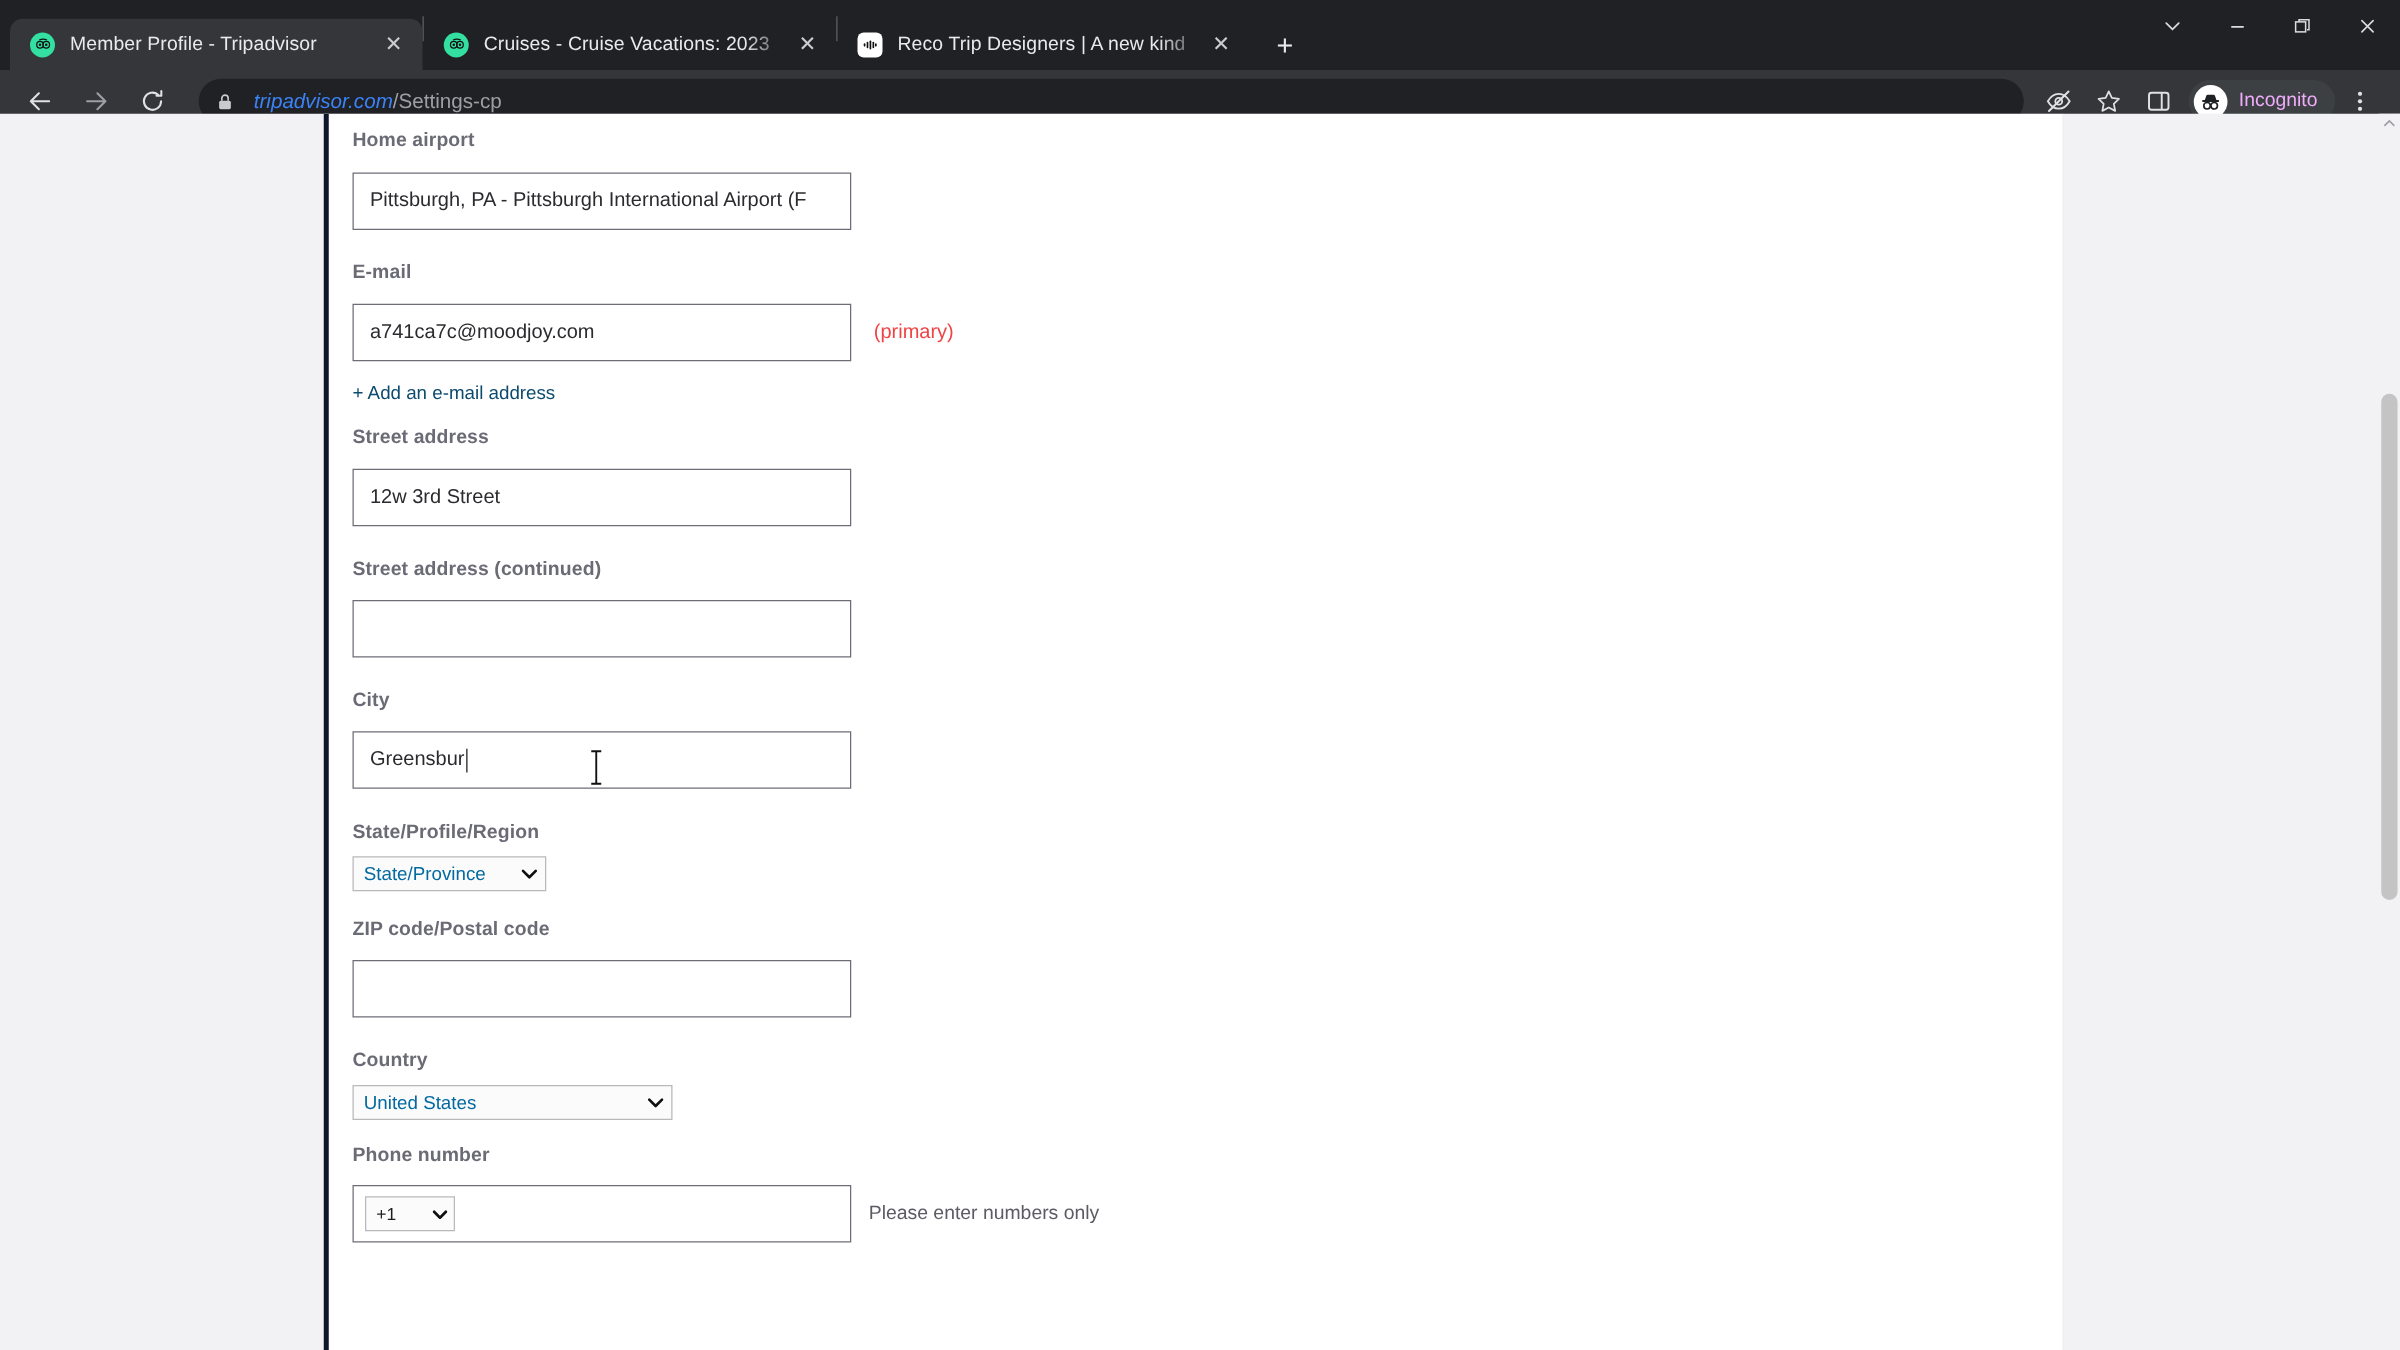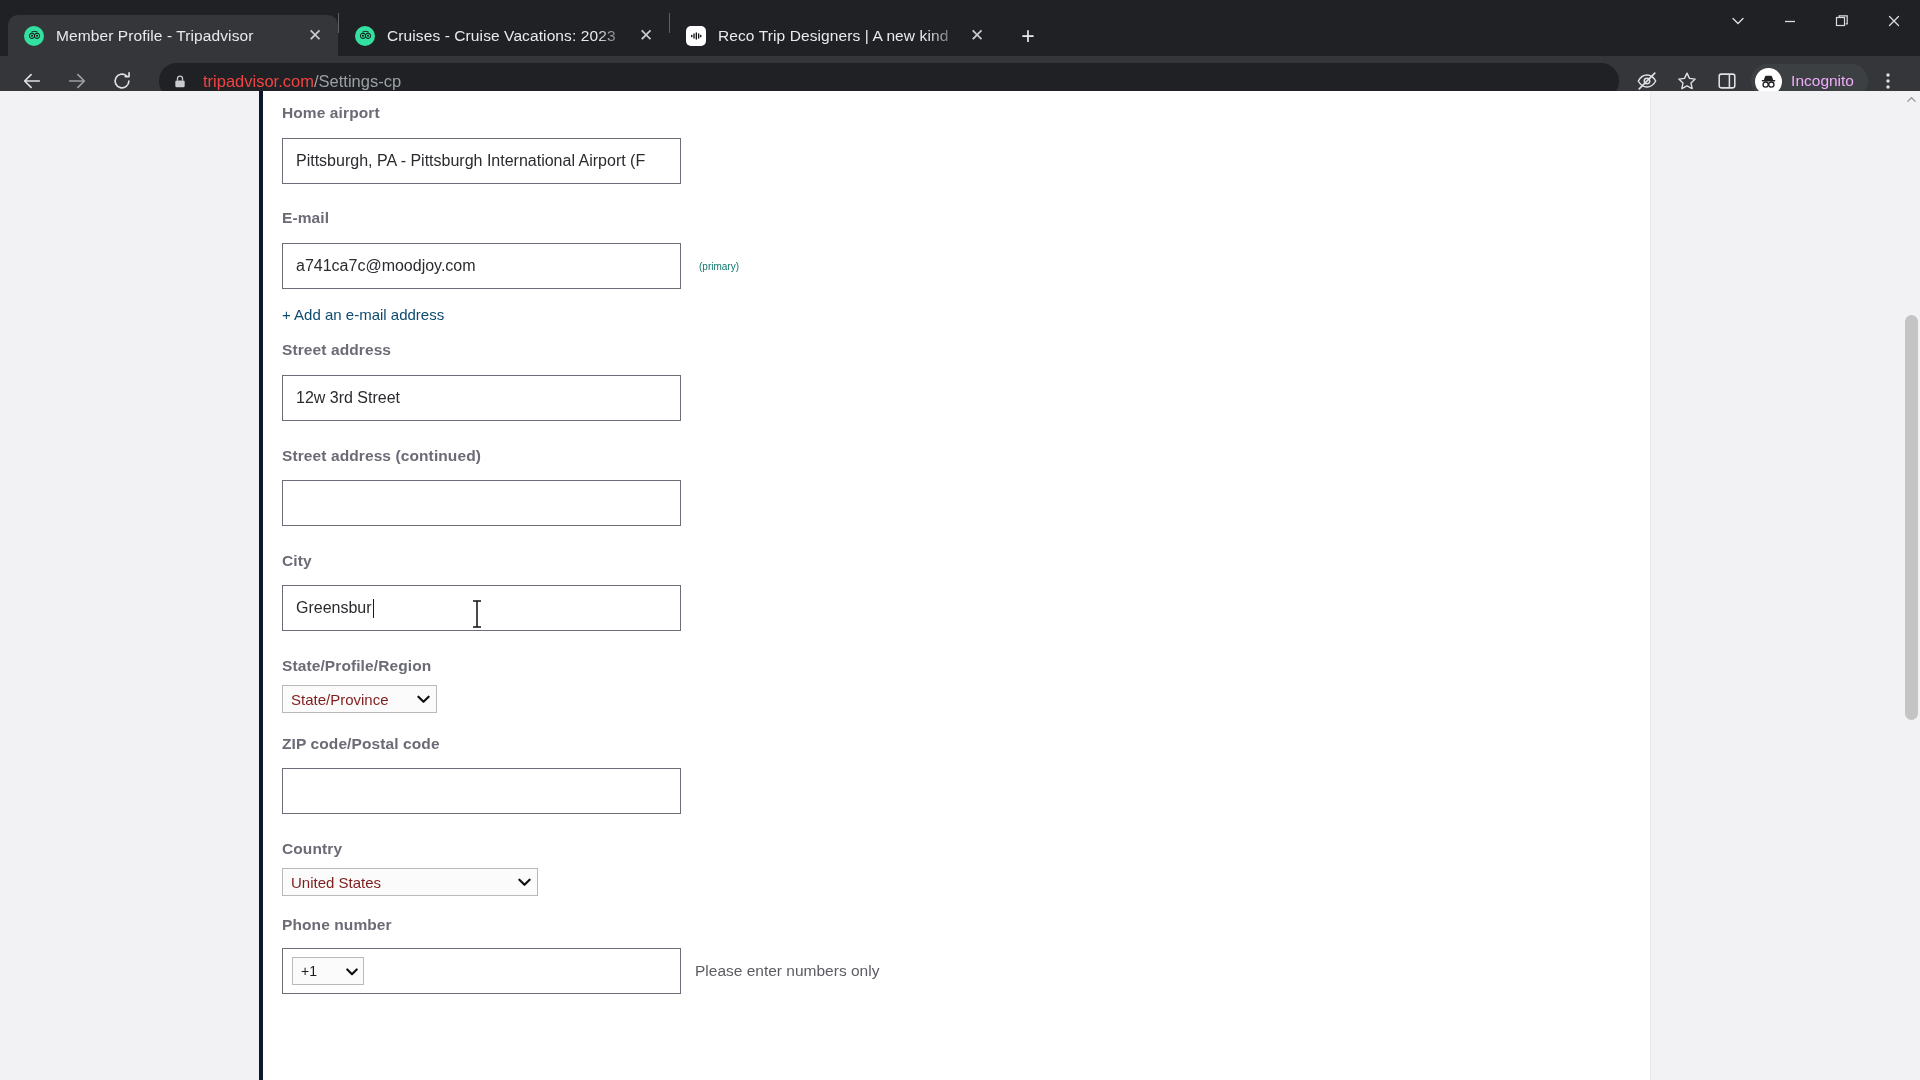--- a/index.html
+++ b/index.html
@@ -92,21 +92,21 @@
   }
   .nav-btn.dim { color: #9aa0a6; }
 
   .omnibox {
     flex: 1 1 auto; height: 36px; background: #202124;
     border-radius: 18px; display: flex; align-items: center;
     padding: 0 14px; margin: 0 8px 0 12px; min-width: 0;
   }
   .lock-icon { margin-right: 16px; display: flex; align-items: center; color: #c8cbd0; flex: 0 0 auto;}
   .url { font-size: 16.5px; white-space: nowrap; overflow: hidden; }
-  .url .host { color: #ef4444; }
+  .url .host { color: #3b82f6; font-style: italic; }
   .url .path { color: #9aa0a6; }
 
   .tb-right { display: flex; align-items: center; flex: 0 0 auto; }
   .tb-icon {
     width: 40px; height: 40px; display: flex; align-items: center;
     justify-content: center; color: #dfe1e5; border-radius: 50%;
   }
   .incognito-pill {
     display: flex; align-items: center; height: 34px;
     background: #3c4043; border-radius: 17px; padding: 0 14px 0 4px;
@@ -154,27 +154,27 @@
 
   .caret {
     display: inline-block; width: 1px; height: 19px;
     background: #1a1a1a; vertical-align: middle;
     margin-left: 1px;
   }
 
   .select {
     height: 28px; border: 1px solid #b9b9bd; background: #fbfbfb;
     display: inline-flex; align-items: center; justify-content: space-between;
-    padding: 0 6px 0 8px; font-size: 15px; color: #7f1d1d;
+    padding: 0 6px 0 8px; font-size: 15px; color: #0369a1;
   }
   .select .chev { margin-left: 14px; display:flex; align-items:center; }
 
   .link-add { color: #0c4a6e; font-size: 15px; }
 
-  .primary-note { color: #0f766e; font-size: 10px; }
+  .primary-note { color: #ef4444; font-size: 16px; }
   .hint-note { color: #5b5b63; font-size: 15.5px; }
 
   .row { display: flex; align-items: center; }
 
   .phone-box {
     width: 399px; height: 46px; border: 1px solid #6d6d78;
     background: #fff; display: flex; align-items: center; padding-left: 9px;
   }
   .phone-cc {
     width: 72px; height: 28px; border: 1px solid #b9b9bd; background: #fbfbfb;

